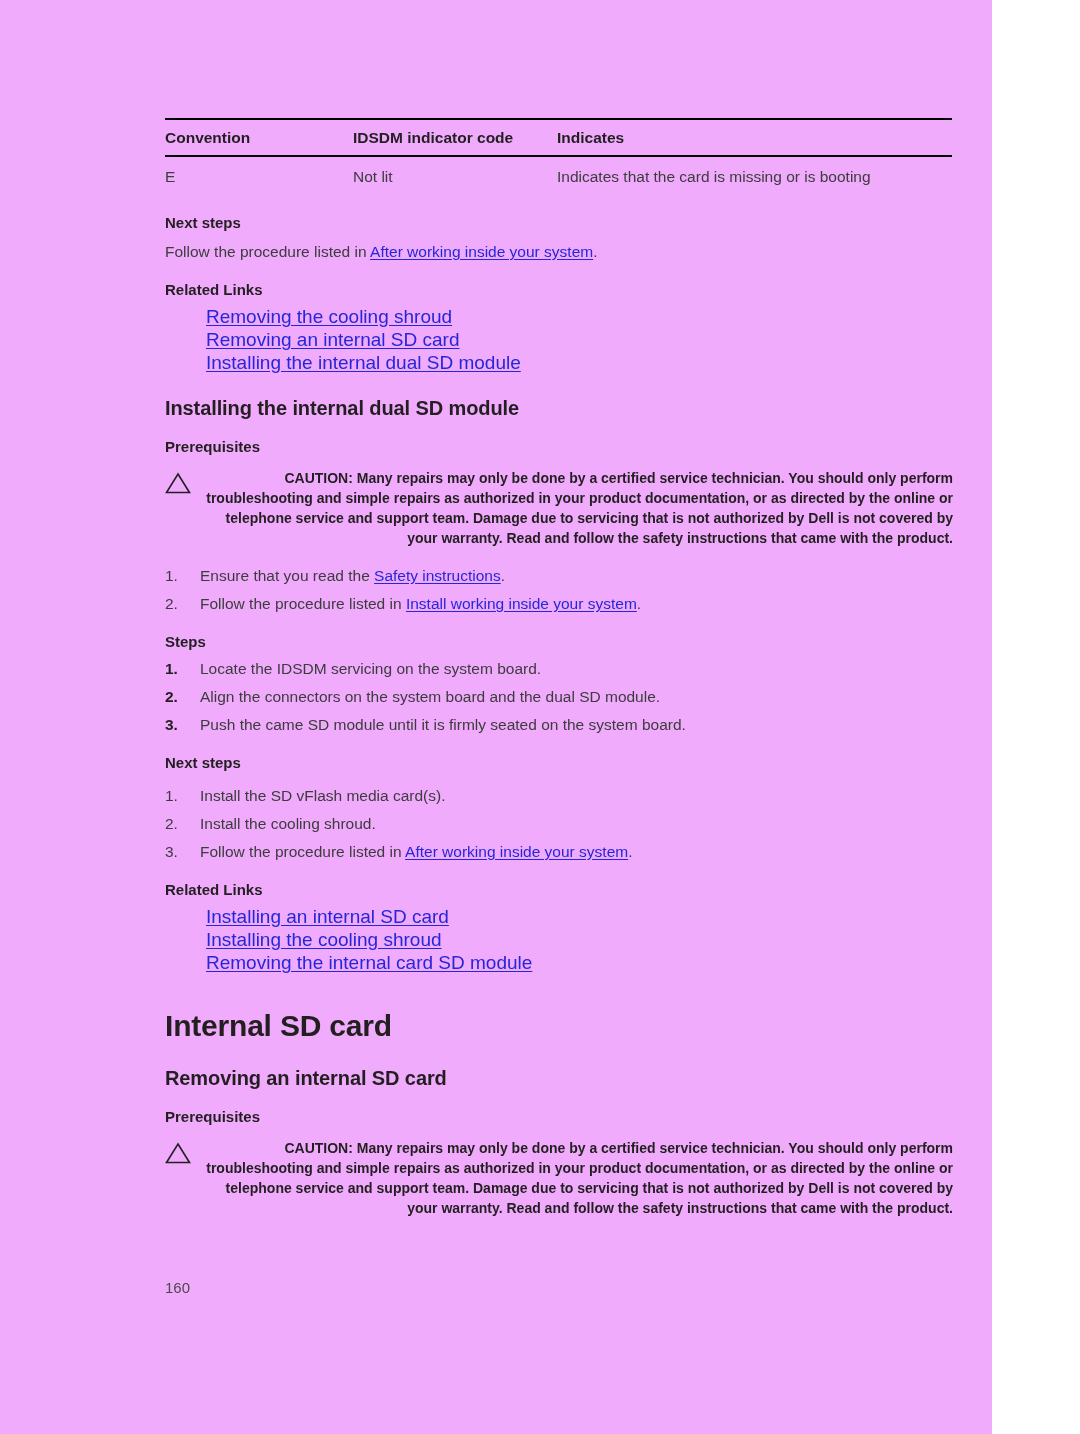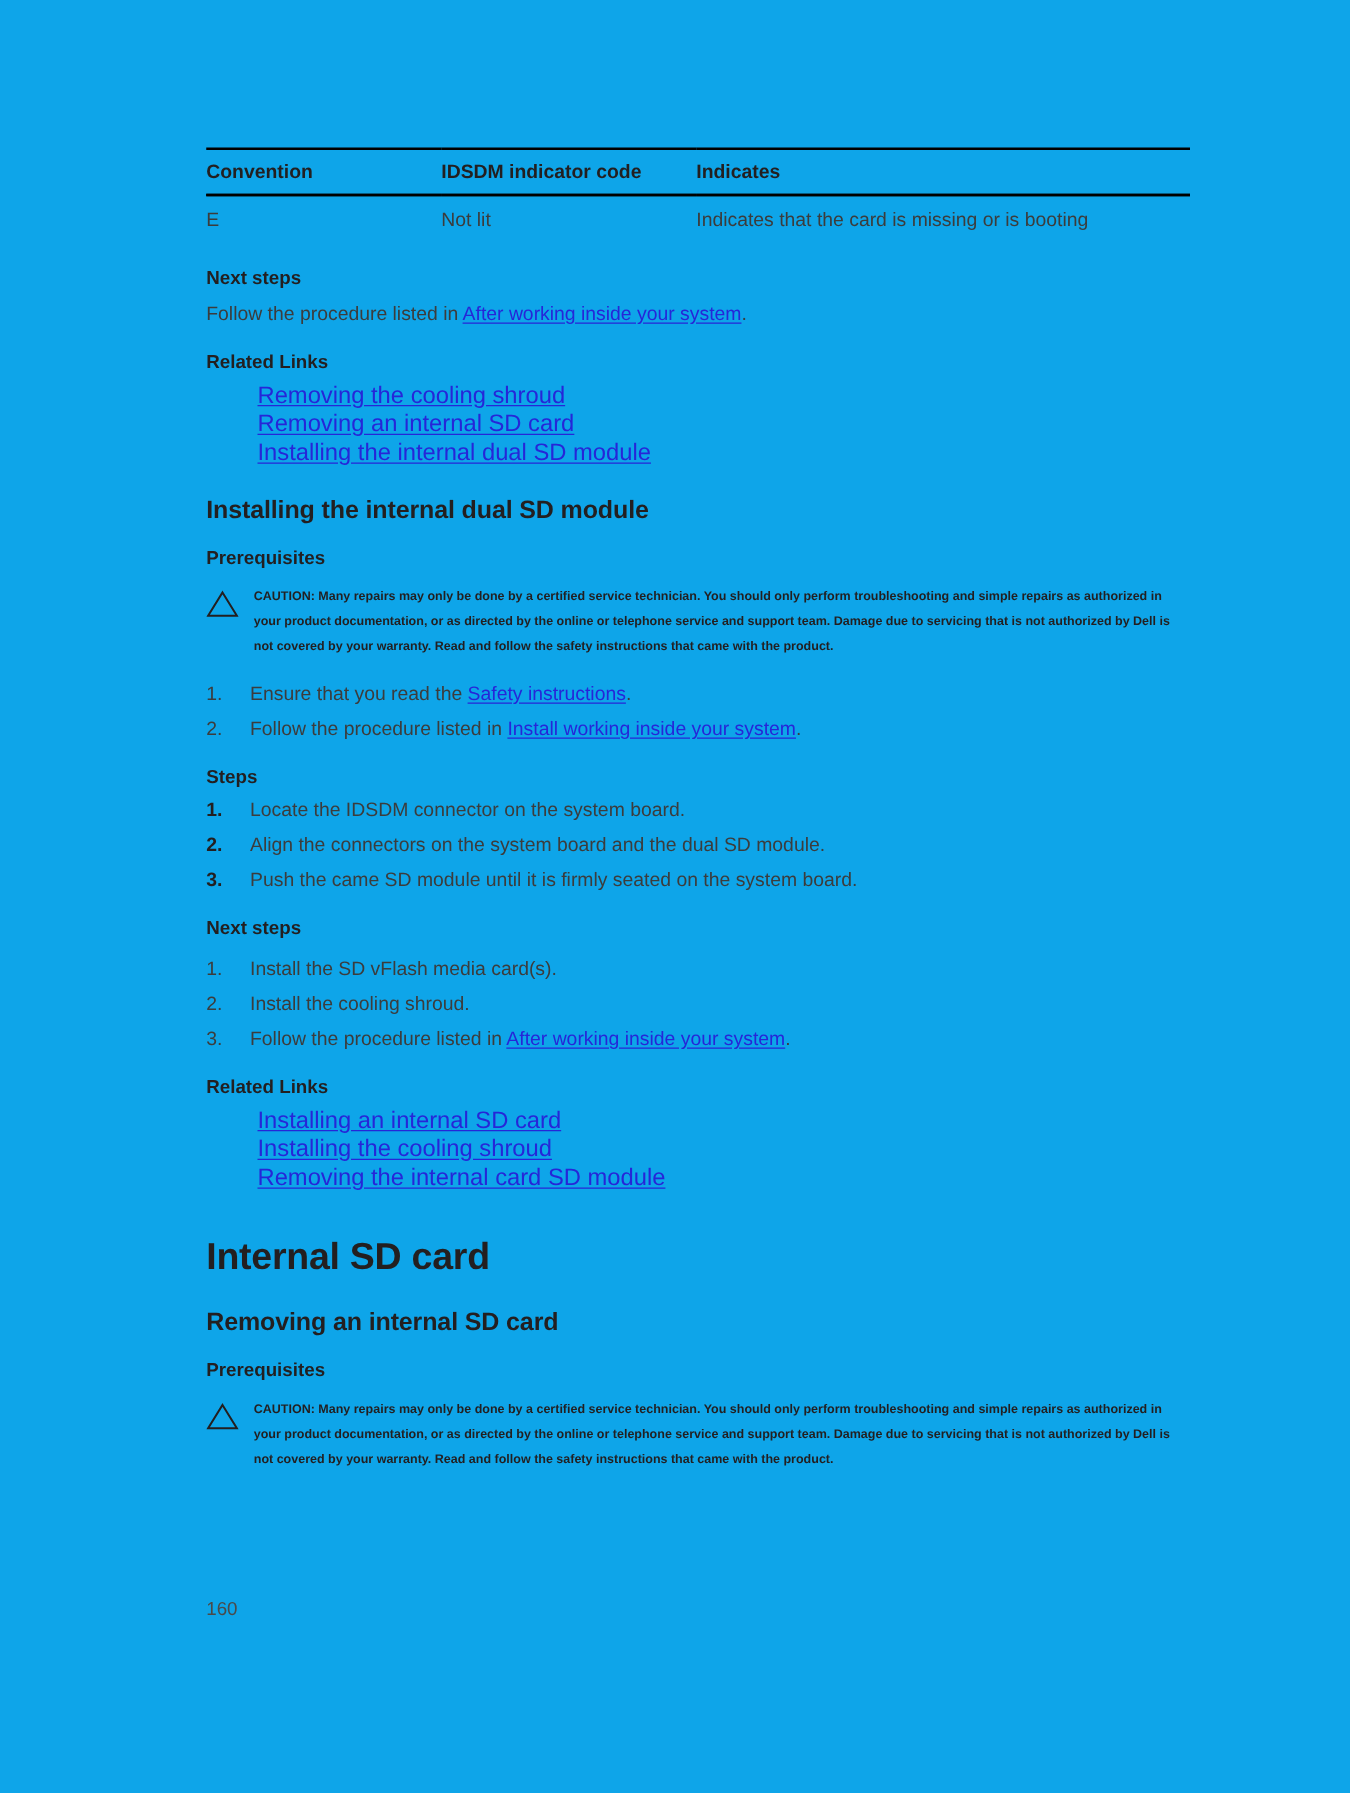--- a/index.html
+++ b/index.html
@@ -8,23 +8,23 @@
     padding: 0;
     background: #ffffff;
   }
   body {
     font-family: "Liberation Sans", sans-serif;
     color: #231f20;
     -webkit-font-smoothing: antialiased;
   }
   .page {
     position: relative;
-    width: 1080px;
+    width: 992px;
     height: 1434px;
-    background: #0ea5e9;
+    background: #f0abfc;
     overflow: hidden;
     box-sizing: border-box;
   }
   .content {
     position: absolute;
     left: 165px;
     top: 118px;
     width: 790px;
   }
 
@@ -101,25 +101,26 @@
     align-items: flex-start;
     gap: 12px;
   }
   .caution .tri {
     flex: 0 0 auto;
     width: 26px;
     height: 22px;
     margin-top: 4px;
   }
   .caution .ctext {
-    font-size: 10px;
+    font-size: 14px;
     line-height: 20px;
     font-weight: bold;
     color: #231f20;
     width: 750px;
+    text-align: right;
   }
 
   
   ol.steps {
     list-style: none;
     margin: 0;
     padding: 0;
   }
   ol.steps li {
     display: flex;
@@ -241,21 +242,21 @@
 
     <div class="gap-18"></div>
 
     <div class="label">Steps</div>
 
     <div class="gap-8"></div>
 
     <ol class="steps bold-nums">
       <li>
         <span class="num">1.</span>
-        <span class="txt">Locate the IDSDM connector on the system board.</span>
+        <span class="txt">Locate the IDSDM servicing on the system board.</span>
       </li>
       <li>
         <span class="num">2.</span>
         <span class="txt">Align the connectors on the system board and the dual SD module.</span>
       </li>
       <li>
         <span class="num">3.</span>
         <span class="txt">Push the came SD module until it is firmly seated on the system board.</span>
       </li>
     </ol>

